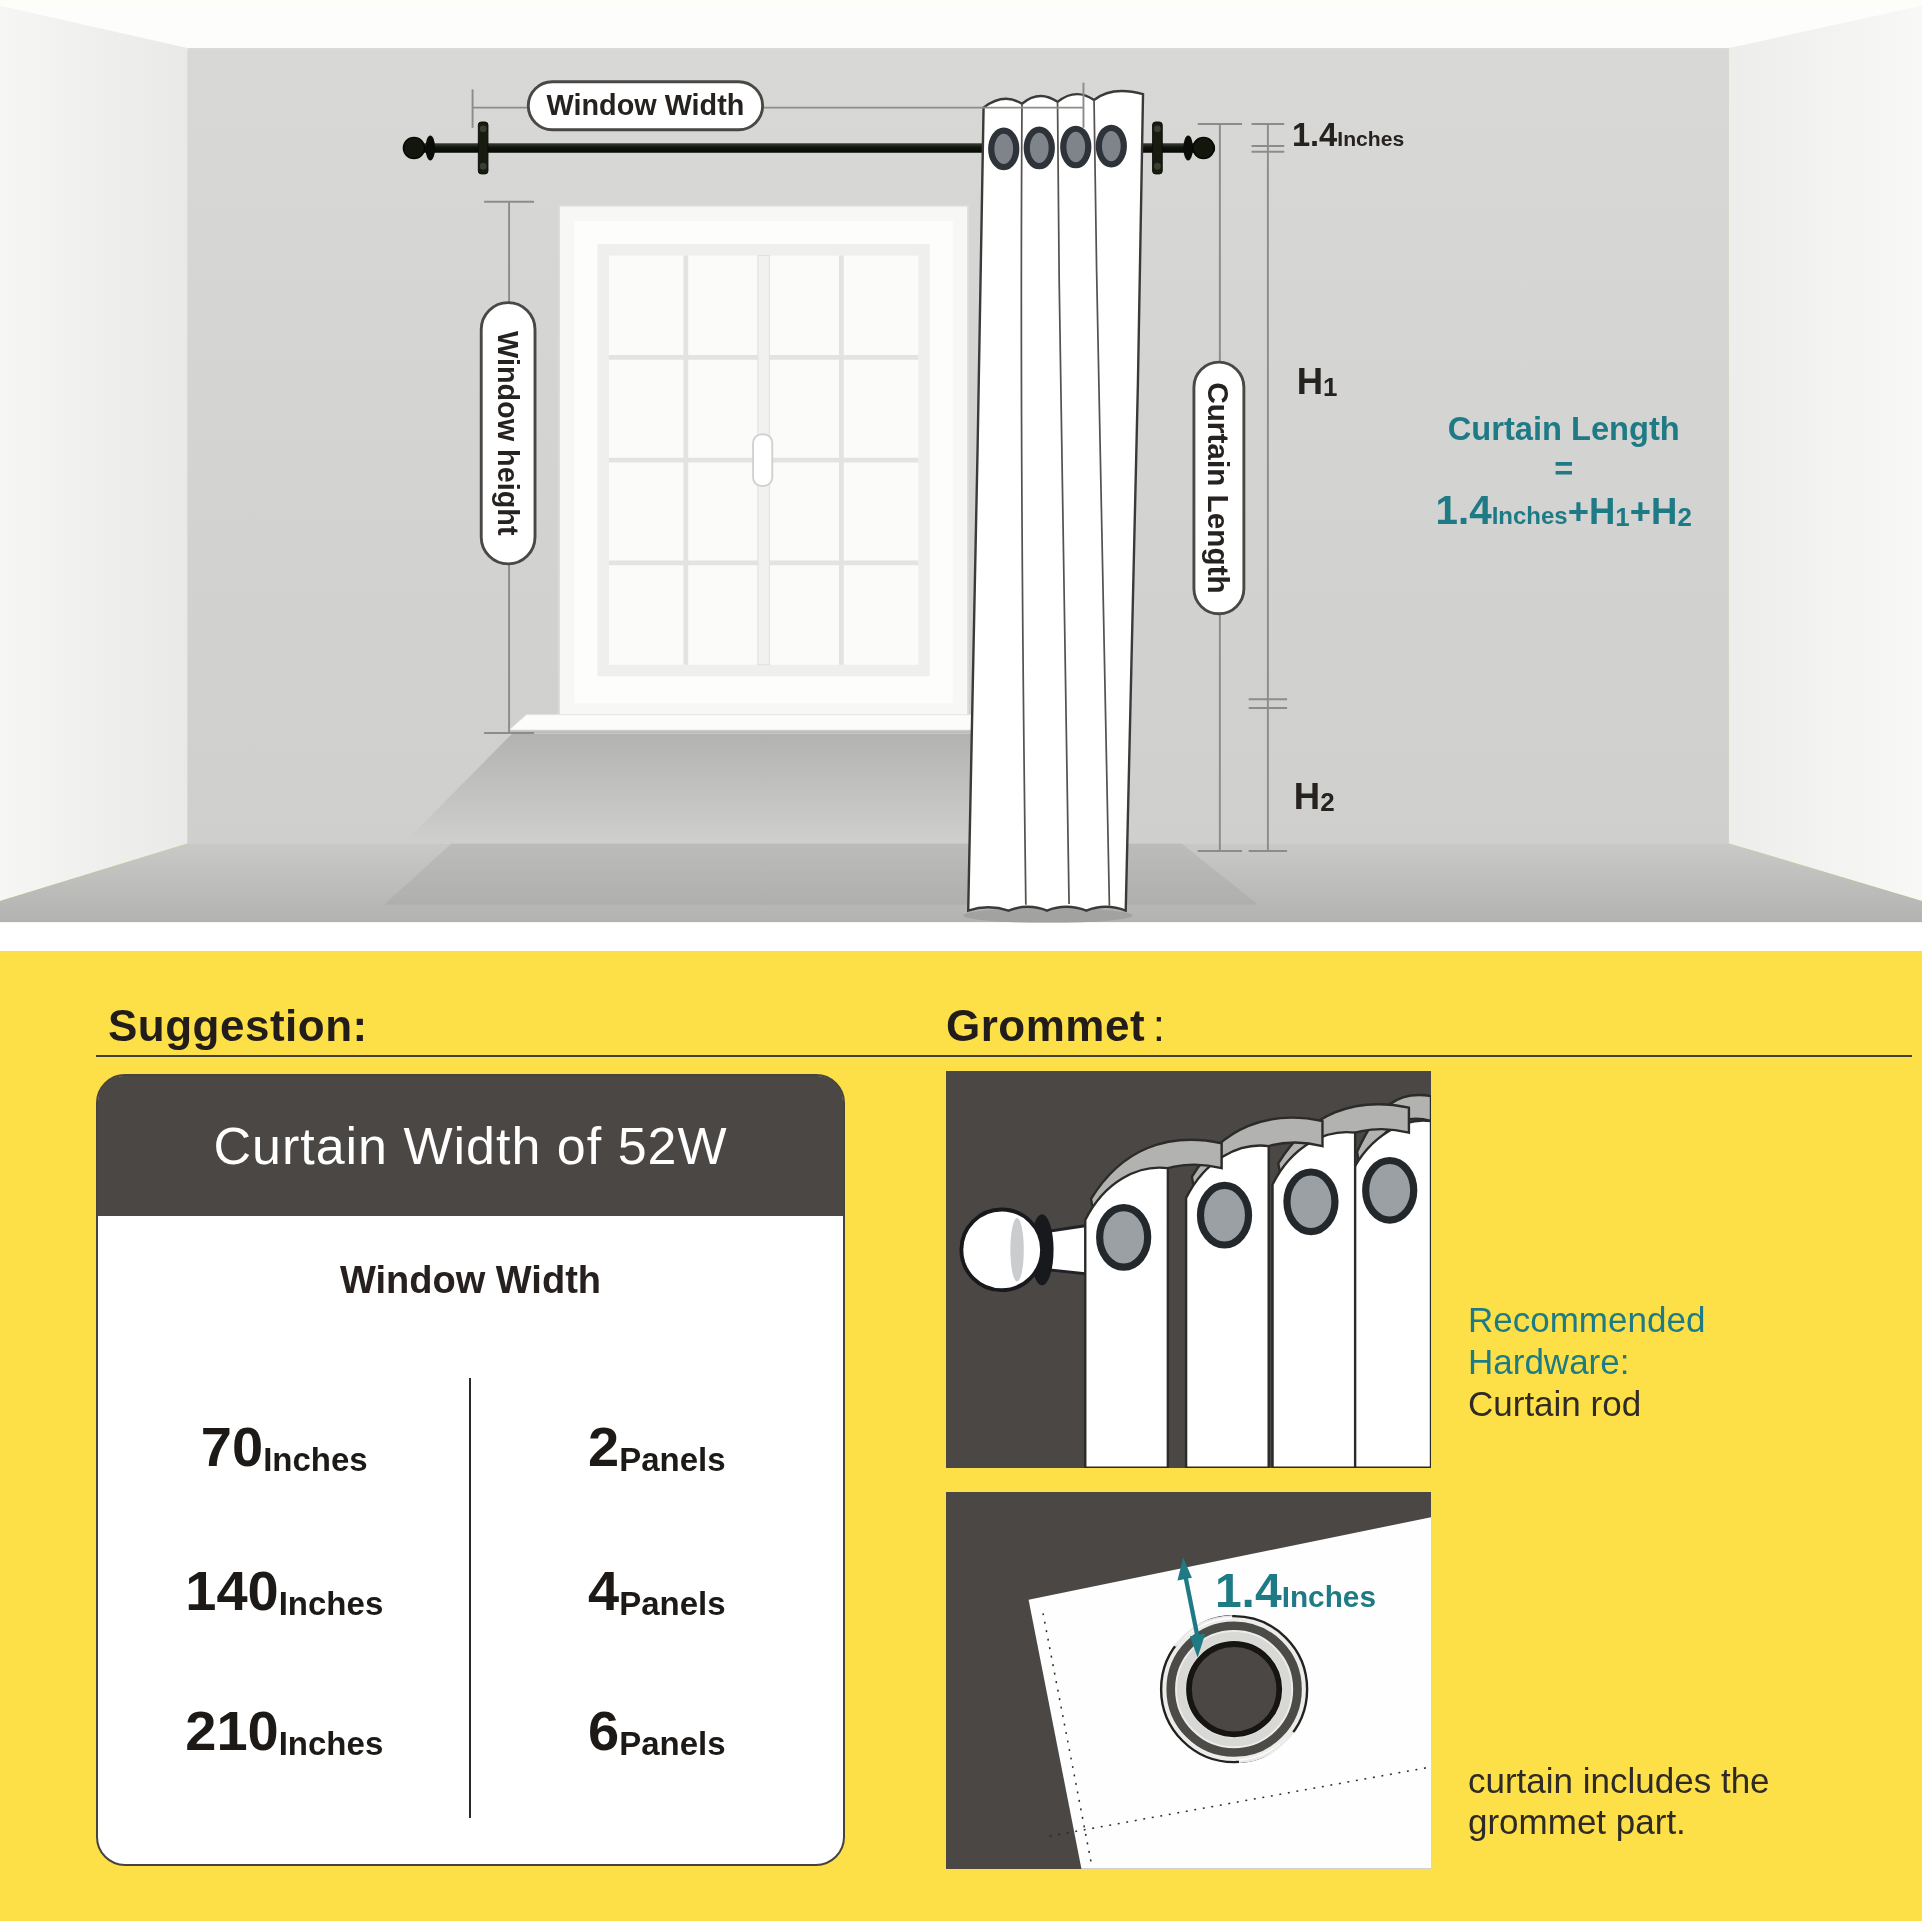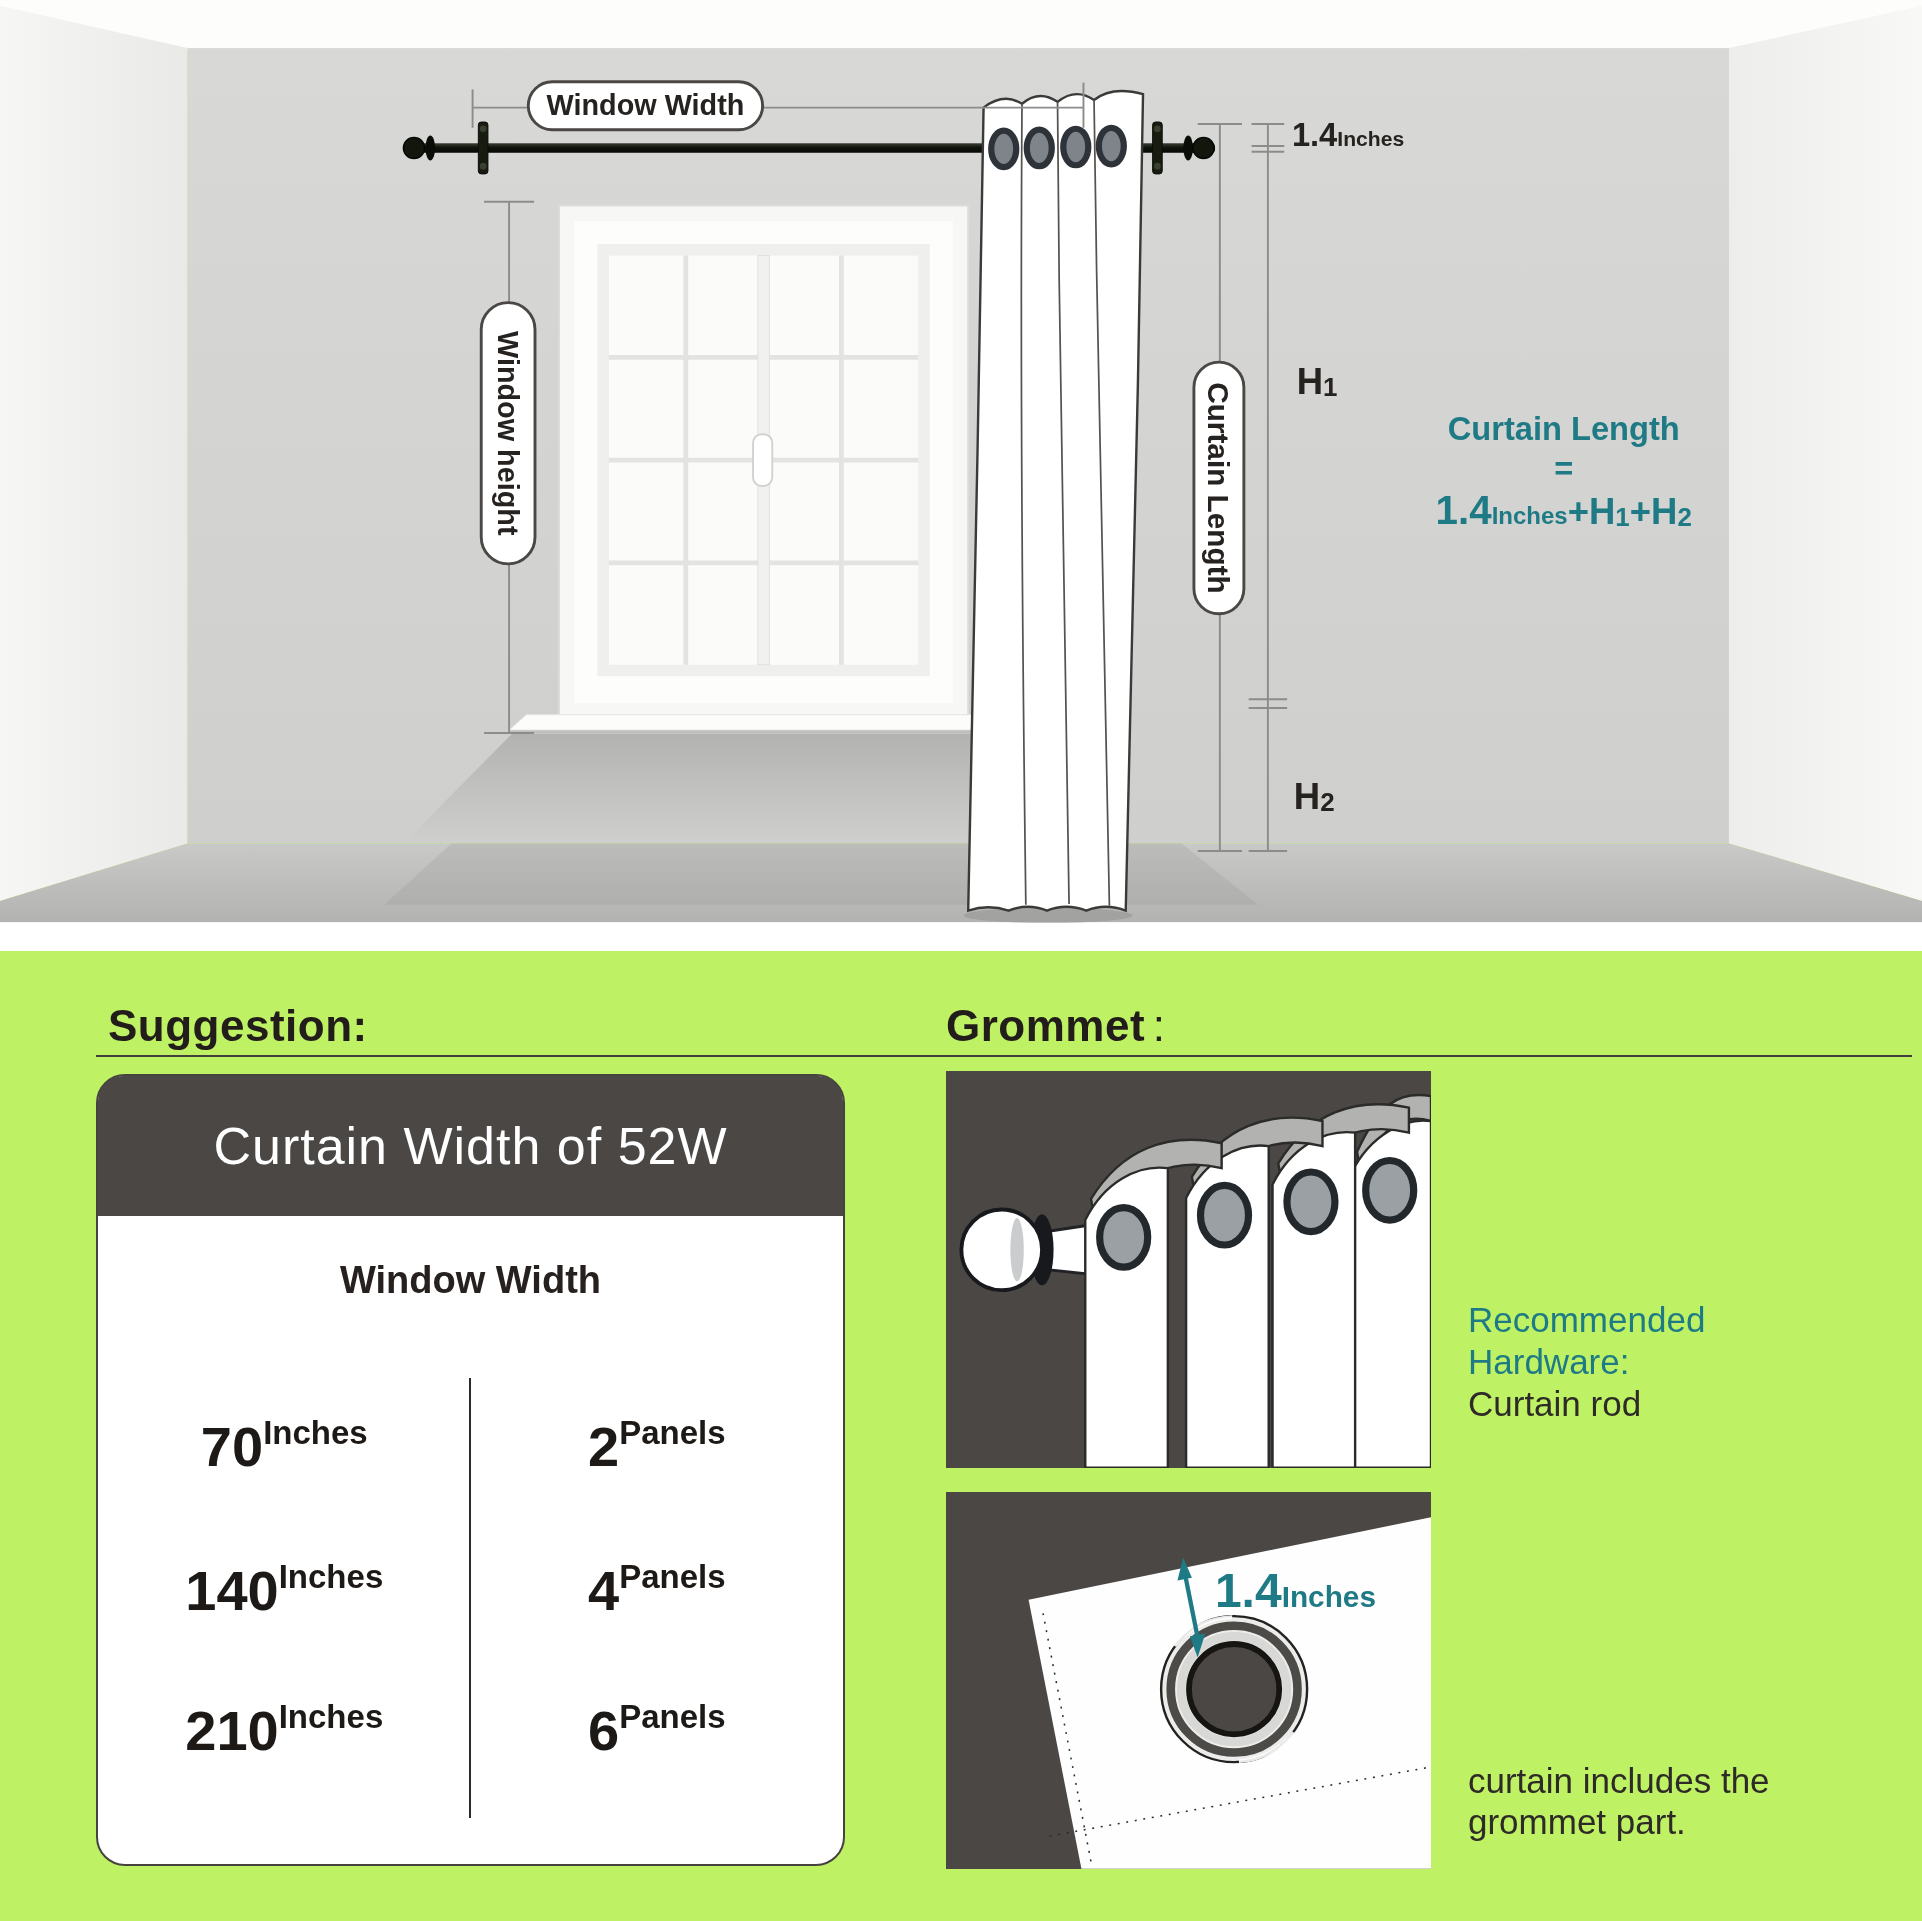--- a/index.html
+++ b/index.html
@@ -1,35 +1,35 @@
 <!DOCTYPE html>
 <html><head>
 <meta charset="utf-8">
 <style>
   html,body{margin:0;padding:0;background:#ffffff;}
-  .canvas{position:relative;width:1922px;height:1921px;background:#bef264;overflow:hidden;
+  .canvas{position:relative;width:1922px;height:1921px;background:#fde047;overflow:hidden;
           font-family:"Liberation Sans",sans-serif;color:#221d1a;}
   .abs{position:absolute;}
   svg text{font-family:"Liberation Sans",sans-serif;}
 
   
   .section-heading{position:absolute;font-size:44px;font-weight:bold;color:#221d1a;letter-spacing:0.5px;}
   .heading-colon{font-weight:400;margin-left:7.7px;}
   .rule{position:absolute;left:96px;top:1055px;width:1816px;height:1.9px;background:#413f3c;}
 
   .table-card{position:absolute;left:96px;top:1074px;width:749px;height:792px;background:#fff;
               border:2.9px solid #45423f;border-radius:29px;box-sizing:border-box;}
   .table-head{height:140px;background:#4a4745;border-radius:25px 25px 0 0;display:flex;
               align-items:center;justify-content:center;color:#ffffff;font-size:52px;
               font-weight:400;letter-spacing:1px;}
   .table-cols{position:absolute;left:0;top:183px;width:100%;display:flex;}
   .table-cols .cell{flex:1;text-align:center;font-size:38px;font-weight:bold;color:#26211e;}
   .t-divider{position:absolute;left:371px;top:302px;width:1.9px;height:440px;background:#2b2a28;}
   .t-row{position:absolute;left:0;width:100%;display:flex;}
-  .t-row .cell{flex:1;display:flex;justify-content:center;align-items:flex-start;color:#1d1916;}
+  .t-row .cell{flex:1;display:flex;justify-content:center;align-items:flex-end;color:#1d1916;}
   .t-row .val{font-size:56px;font-weight:bold;}
   .t-row .unit{font-size:33px;font-weight:bold;}
   .row-1{top:338px;} .row-2{top:482px;} .row-3{top:622px;}
 
   .gpanel{position:absolute;left:946px;width:485px;background:#4a4745;}
   .gpanel1{top:1071px;height:397px;}
   .gpanel2{top:1492px;height:377px;}
 
   .note{position:absolute;left:1468px;width:452px;font-size:35px;line-height:42px;color:#2e2a27;}
   .note .teal{color:#1e7b85;}

